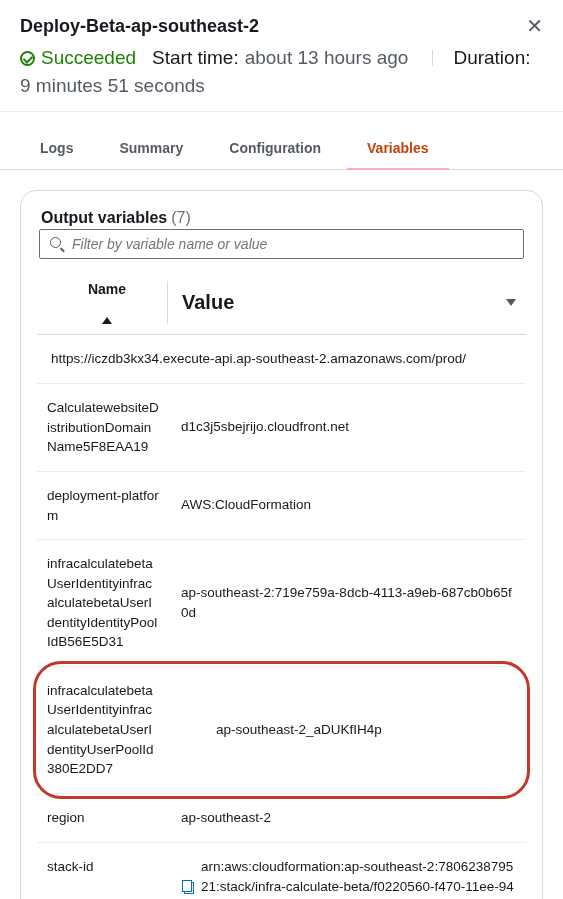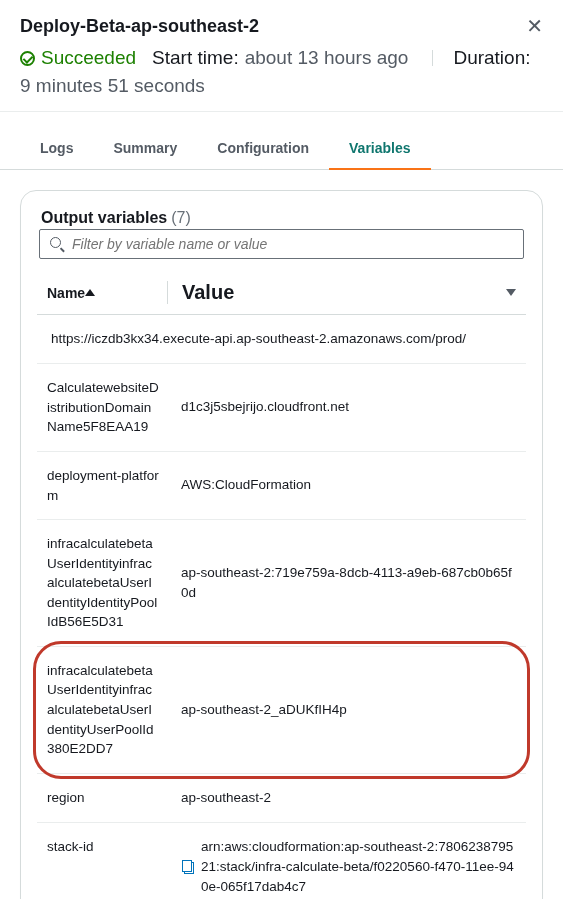--- a/index.html
+++ b/index.html
@@ -73,34 +73,34 @@
       width: 1px;
       height: 16px;
       background: #d5dbdb;
       margin: 0 14px;
     }
     .tabs {
       display: flex;
       border-bottom: 1px solid #d5dbdb;
       margin-top: 18px;
       padding: 0 20px;
-      gap: 0;
+      gap: 6px;
     }
     .tab {
       padding: 10px 20px 12px 20px;
       font-size: 14px;
       font-weight: 700;
       color: #545b64;
       cursor: pointer;
       border-bottom: 2px solid transparent;
       margin-bottom: -1px;
     }
     .tab.active {
-      color: #0f766e;
-      border-bottom: 2px solid #f97316;
+      color: #c2410c;
+      border-bottom: 2px solid #f9a8d4;
     }
     .panel {
       margin: 20px;
       border: 1px solid #d5dbdb;
       border-radius: 16px;
       padding: 18px 16px 18px 16px;
       box-shadow: 0 1px 1px rgba(0,0,0,0.05);
     }
     .panel-title-row {
       display: flex;
@@ -168,20 +168,22 @@
       border-bottom: 1px solid #d5dbdb;
       padding: 10px 0 10px 0;
     }
     .col-name {
       width: 130px;
       padding-left: 10px;
       font-weight: 700;
       font-size: 14px;
       display: flex;
       align-items: center;
+      gap: 20px;
+      flex-direction: column;
     }
     .col-value {
       flex: 1;
       padding-left: 14px;
       font-weight: 700;
       font-size: 20px;
       display: flex;
       justify-content: space-between;
       align-items: center;
       padding-right: 10px;
@@ -258,21 +260,21 @@
     .highlight-ring {
       position: absolute;
       border: 3px solid #c0392b;
       border-radius: 28px;
       top: -6px;
       bottom: -6px;
       left: -4px;
       right: -4px;
       pointer-events: none;
     }
-    .trow.highlighted { z-index: 1; }
+    .trow.highlighted { z-index: 1; gap: 35px; }
     .top-divider {
       border-top: 1px solid #eaeded;
       margin-top: 14px;
     }
   </style>
 </head>
 <body>
 
 <div class="header">
   <div class="title-row">

